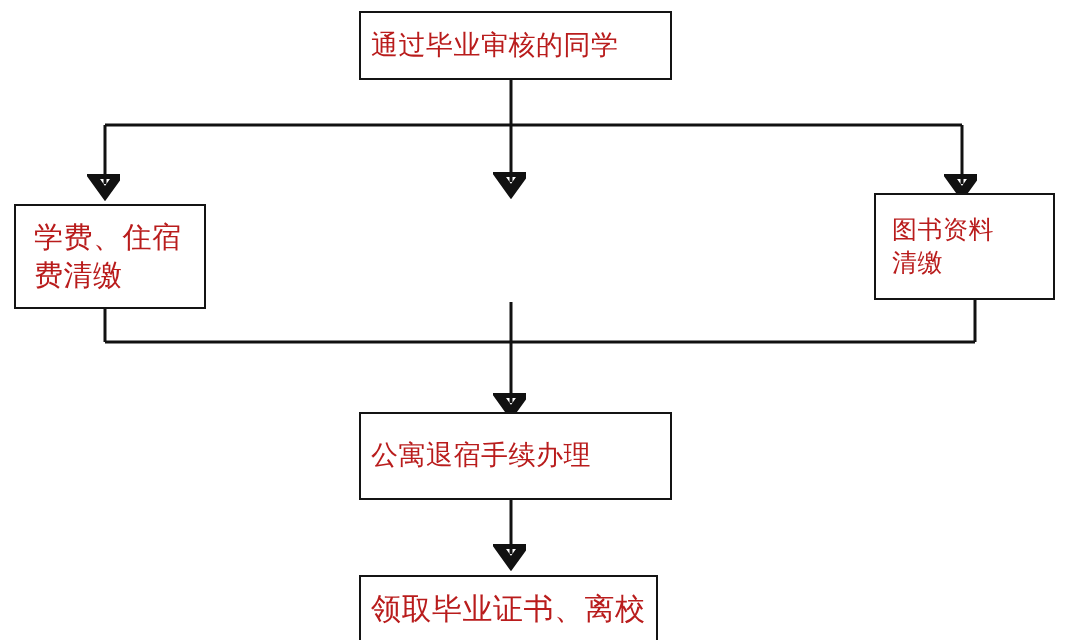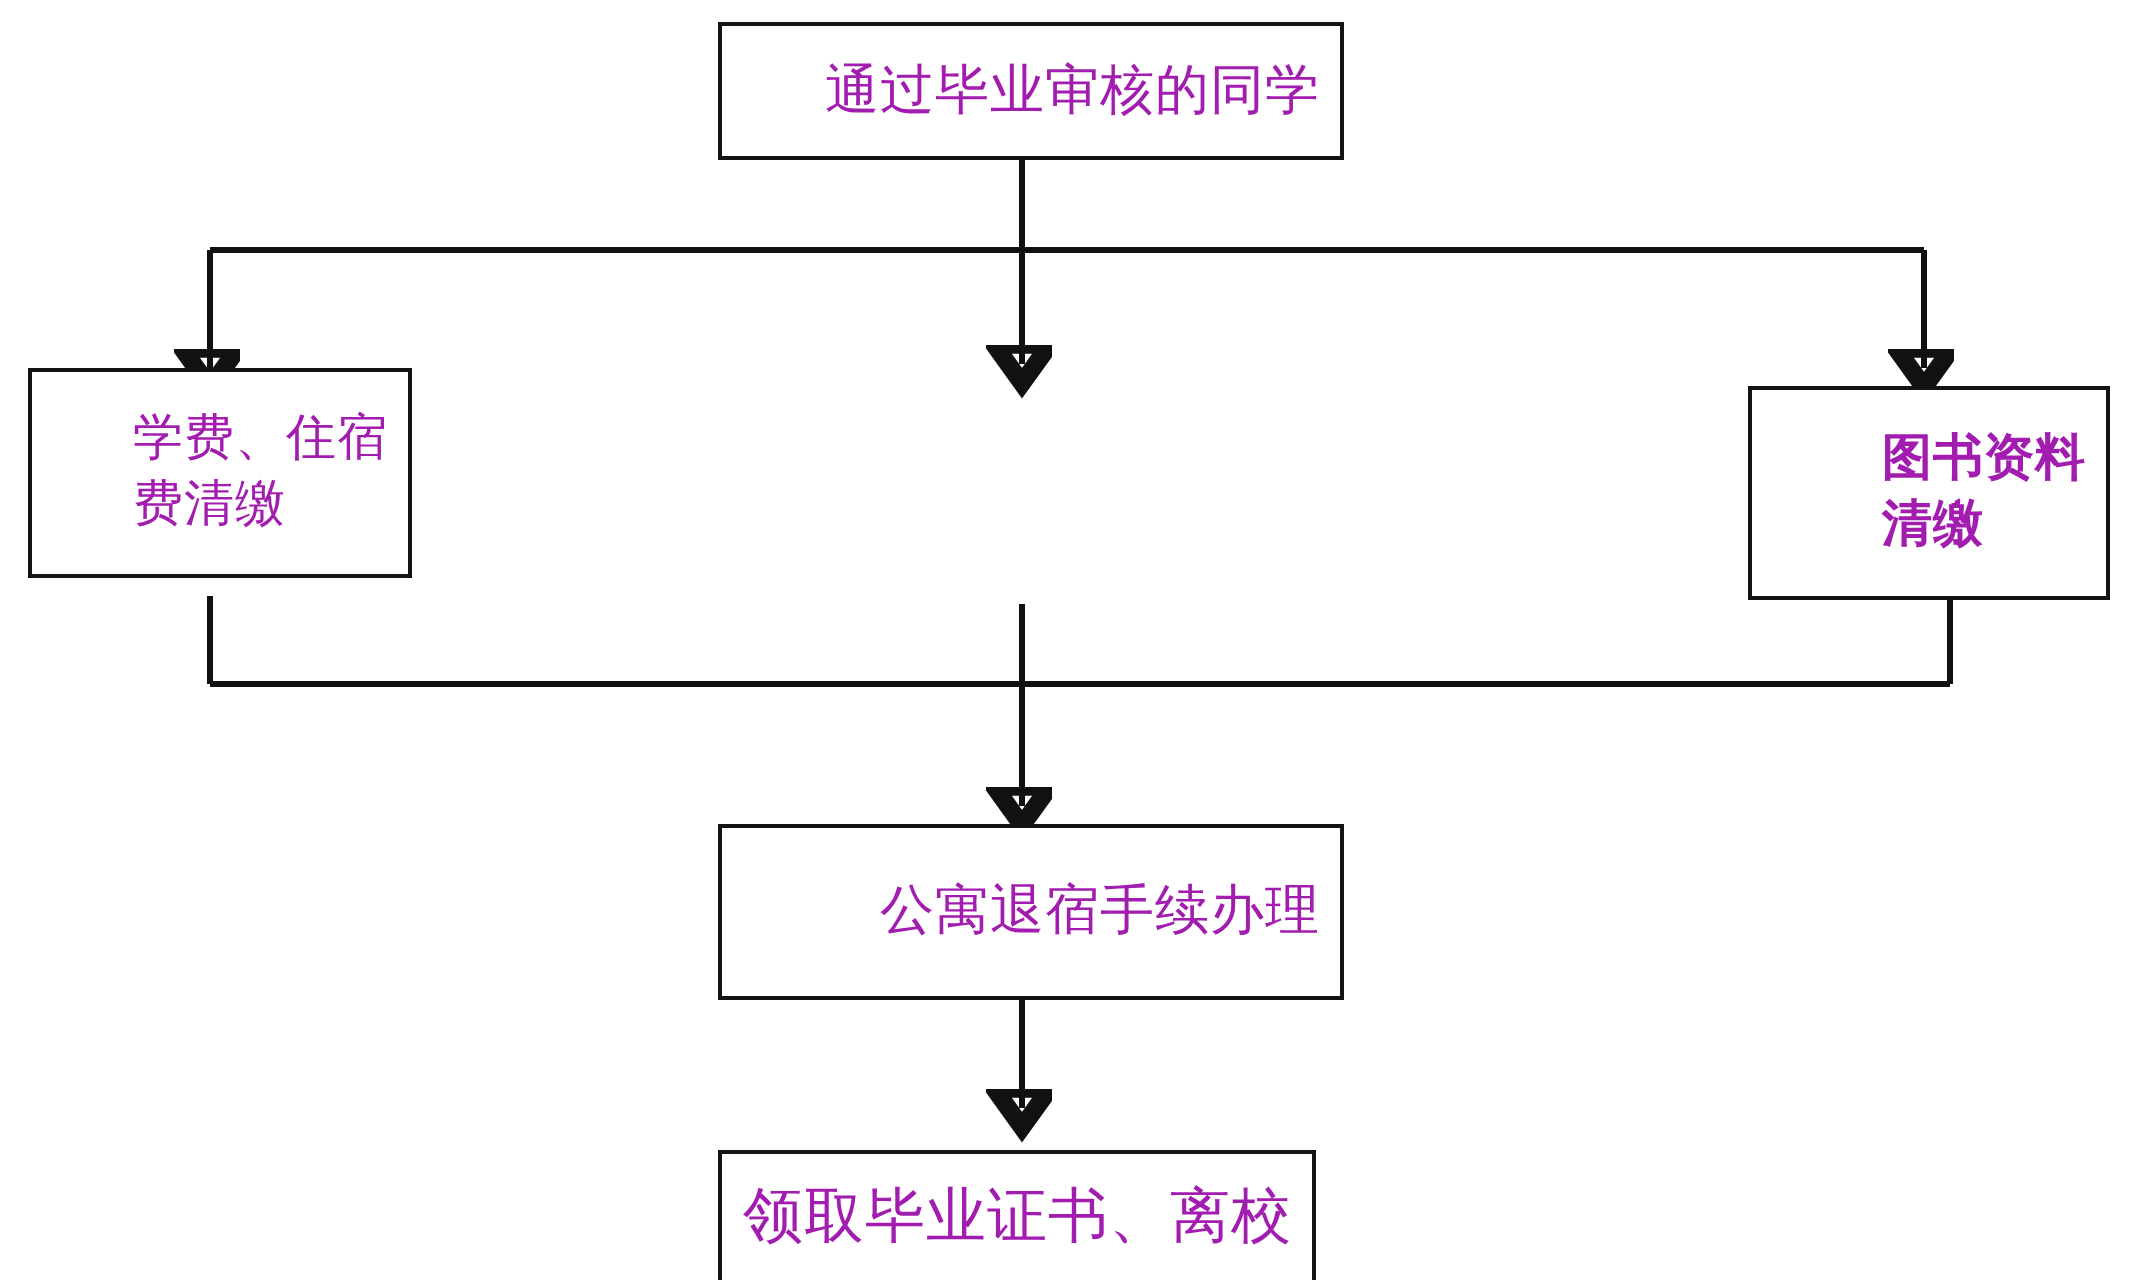--- a/index.html
+++ b/index.html
@@ -15,51 +15,51 @@
     overflow: hidden;
     font-family: "Liberation Serif", "DejaVu Serif", serif;
   }
   .node {
     position: absolute;
     box-sizing: border-box;
     border: 2px solid #141414;
     background: #ffffff;
     display: flex;
     align-items: center;
-    justify-content: flex-end;
-    color: #a21caf;
+    justify-content: flex-start;
+    color: #b91c1c;
     line-height: 1.30;
     letter-spacing: 0.5px;
     text-align: center;
   }
   .node .label {
     display: block;
     padding: 0 10px;
     white-space: pre-wrap;
   }
   
   #node-top {
     left: 359px; top: 11px; width: 313px; height: 69px;
     font-size: 27px;
   }
   #node-tuition {
-    left: 14px; top: 184px; width: 192px; height: 105px;
-    font-size: 25px;
+    left: 14px; top: 204px; width: 192px; height: 105px;
+    font-size: 29px;
   }
   #node-tuition .label { text-align: left; padding-left: 18px; }
   #node-custody {
     left: 373px; top: 191px; width: 277px; height: 111px;
     font-size: 25px;
   }
   #node-custody .label { text-align: left; padding-left: 12px; }
   #node-library {
     left: 874px; top: 193px; width: 181px; height: 107px;
     font-size: 25px;
   }
-  #node-library .label { text-align: left; padding-left: 16px; font-weight: bold; }
+  #node-library .label { text-align: left; padding-left: 16px; }
   #node-dorm {
     left: 359px; top: 412px; width: 313px; height: 88px;
     font-size: 27px;
   }
   #node-diploma {
     left: 359px; top: 575px; width: 299px; height: 67px;
     font-size: 30px;
   }
   
   #wires {

